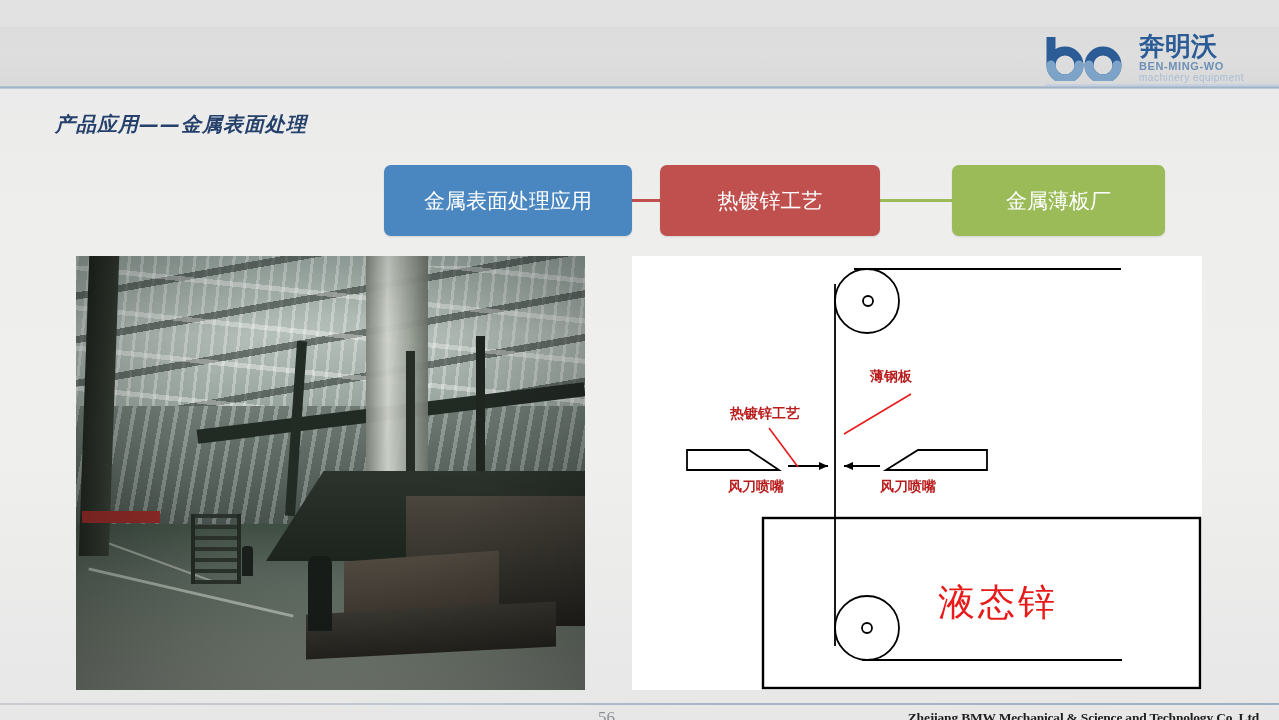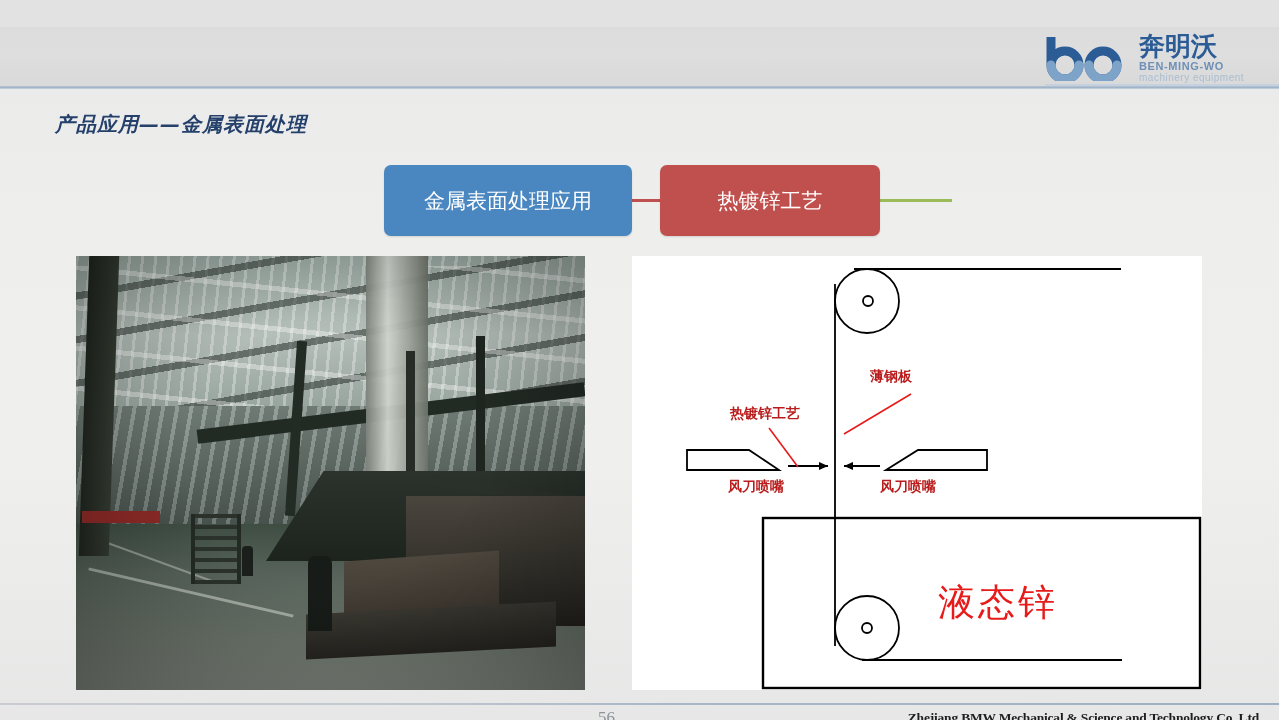--- a/index.html
+++ b/index.html
@@ -349,20 +349,23 @@
   <div class="slide-title">产品应用——金属表面处理</div>
 
   <div class="proc-row">
     <div class="connector red-line"></div>
     <div class="connector green-line"></div>
     <div class="proc-box blue">
       <span>金属表面处理应用</span>
     </div>
     <div class="proc-box red">
       <span>热镀锌工艺</span>
+    </div>
+    <div class="proc-box green">
+      <span>金属薄板厂</span>
     </div>
   </div>
 
   <div class="photo">
     <div class="ph-roof"></div>
     <div class="ph-roof-beams"></div>
     <div class="ph-trusslines"></div>
     <div class="ph-wall"></div>
     <div class="ph-wall-rib"></div>
     <div class="ph-floor"></div>

